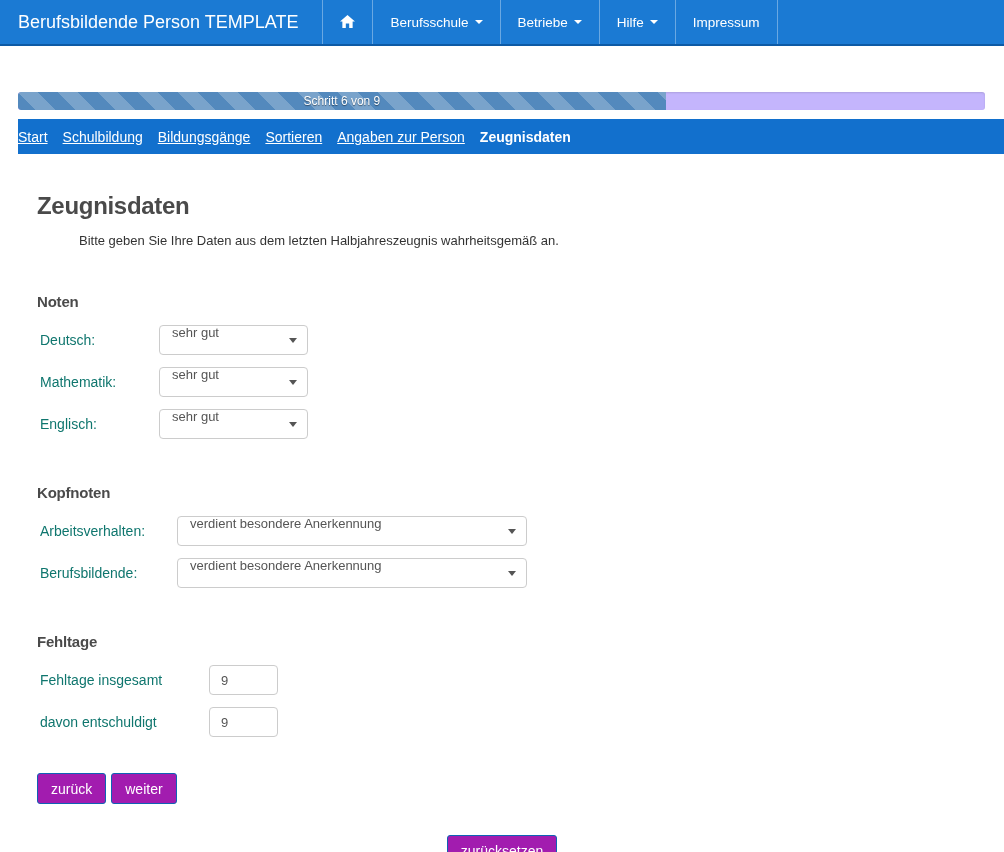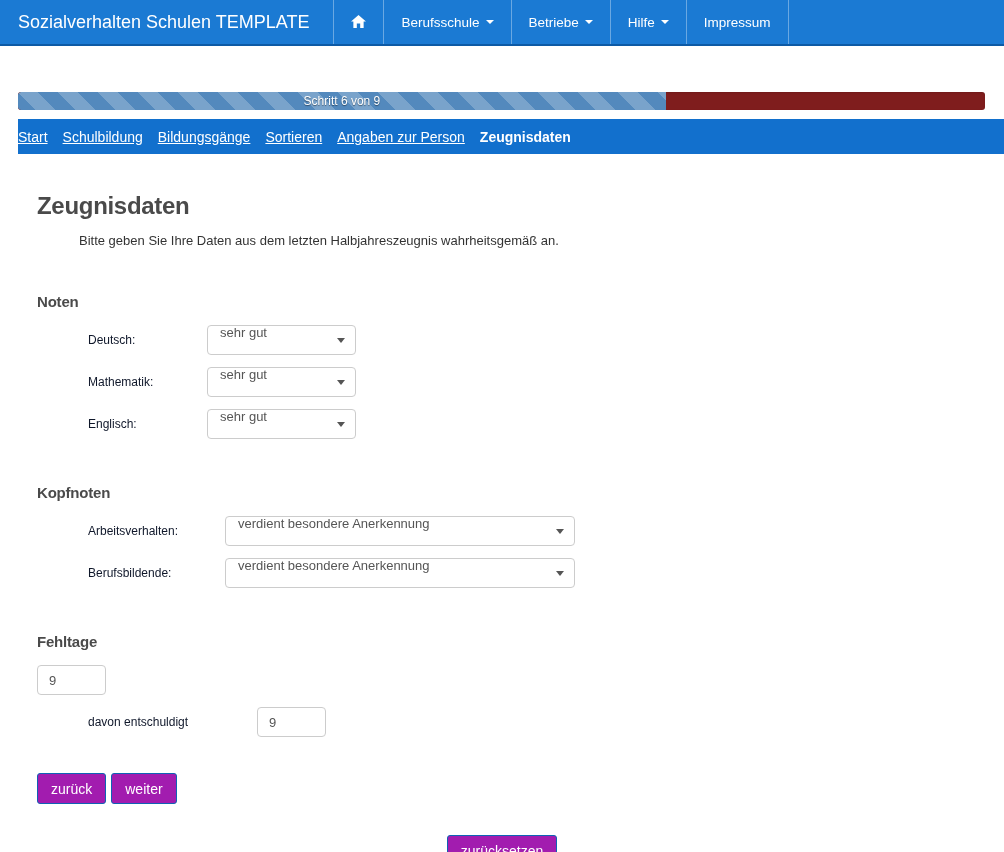--- a/index.html
+++ b/index.html
@@ -49,21 +49,21 @@
     border-left: 4px solid transparent;
     border-right: 4px solid transparent;
     border-top: 4px solid #fff;
   }
   .home-svg { width: 15px; height: 14px; display: block; }
 
   
   .progress {
     margin: 46px 19px 0 18px;
     height: 18px;
-    background: #7f1d1d;
+    background: #c4b5fd;
     border-radius: 3px;
     box-shadow: inset 0 1px 2px rgba(0,0,0,.12);
     overflow: hidden;
   }
   .progress-fill {
     height: 100%;
     width: 67%;
     background-color: #5389bd;
     background-image: linear-gradient(45deg,
       rgba(255,255,255,.22) 25%, transparent 25%, transparent 50%,
@@ -114,21 +114,21 @@
     color: #4a4a4a;
   }
 
   .form-row {
     display: flex;
     align-items: center;
     margin-top: 12px;
     height: 30px;
   }
   .form-row.first { margin-top: 15px; }
-  .form-label { font-size: 12px; color: #0f172a; padding-left: 3px; margin-left: 48px; }
+  .form-label { font-size: 14px; color: #0f766e; padding-left: 3px; }
   .lbl-noten   { width: 122px; }
   .lbl-kopf    { width: 140px; }
   .lbl-fehl    { width: 172px; }
 
   .select-box {
     position: relative;
     height: 30px;
     border: 1px solid #ccc;
     border-radius: 4px;
     background: #fff;
@@ -176,21 +176,21 @@
   .btn-row { margin-top: 36px; display: flex; gap: 5px; }
   .reset-row { margin-top: 31px; display: flex; justify-content: center; }
 
   .footer-note { margin-top: -1px; font-size: 13px; color: #333; }
   .required-red { color: #e00000; }
 </style>
 </head>
 <body>
 
 <nav class="navbar">
-  <div class="brand">Sozialverhalten Schulen TEMPLATE</div>
+  <div class="brand">Berufsbildende Person TEMPLATE</div>
   <ul class="nav-items">
     <li class="nav-item">
       <span>
         <svg class="home-svg" viewBox="0 0 16 15">
             <path fill="#fff" d="M8 0 L16 7 H13.5 V14 H9.8 V9.2 H6.2 V14 H2.5 V7 H0 Z"></path>
           </svg>
       </span>
     </li>
     <li class="nav-item">
       <span>Berufsschule</span>
@@ -270,20 +270,21 @@
     <span class="form-label lbl-kopf">Berufsbildende:</span>
     <div class="select-box select-lg">
       <span>verdient besondere Anerkennung</span>
       <i class="select-caret"></i>
     </div>
   </div>
 
   <div class="section-heading">Fehltage</div>
 
   <div class="form-row first">
+    <span class="form-label lbl-fehl">Fehltage insgesamt</span>
     <input class="num-input" type="text" value="9" style="">
   </div>
 
   <div class="form-row">
     <span class="form-label lbl-fehl">davon entschuldigt</span>
     <input class="num-input" type="text" value="9" style="">
   </div>
 
   <div class="btn-row">
     <button class="btn">zurück</button>

